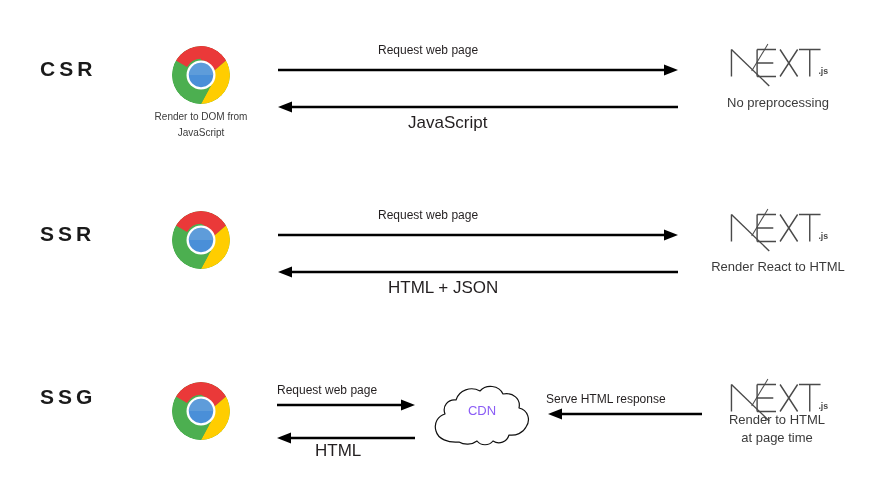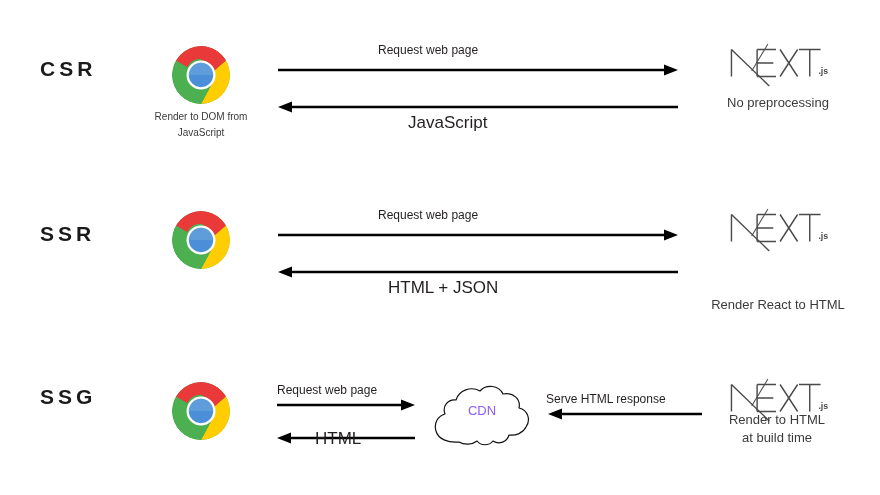--- a/index.html
+++ b/index.html
@@ -164,21 +164,21 @@
           <path d="M14 18 L70 72"></path>
           <path d="M52 18 L52 58 M52 18 L80 18 M52 38 L76 38 M52 58 L80 58"></path>
           <path d="M86 18 L112 58 M112 18 L86 58"></path>
           <path d="M114 18 L146 18 M130 18 L130 58"></path>
           <path d="M68 10 L44 50" stroke-width="1.5"></path>
         </g>
         <text x="150" y="54" font-family="'Liberation Sans',sans-serif" font-size="13" font-weight="bold" fill="#4a4a4a" text-anchor="middle">.js</text>
       </svg>
     </div>
 
-    <div class="caption" style="left:678px;top:79px;width:200px;font-size:13px;margin-top:38px;">Render React to HTML</div>
+    <div class="caption" style="left:678px;top:79px;width:200px;font-size:13px;">Render React to HTML</div>
 
     <div class="arrow-label" style="left:378px;top:28px;">Request web page</div>
 
     <div class="arrow" style="left:278px;top:48px;width:400px;">
       <svg width="400" height="14" viewBox="0 0 400 14">
         <line x1="0" y1="7" x2="392" y2="7" stroke="#000" stroke-width="2.6"></line>
         <path d="M400 7 L386 1.5 L386 12.5 Z" fill="#000"></path>
       </svg>
     </div>
 
@@ -218,21 +218,21 @@
       </svg>
     </div>
 
     <div class="arrow" style="left:277px;top:81px;width:138px;">
       <svg width="138" height="14" viewBox="0 0 138 14">
         <line x1="8" y1="7" x2="138" y2="7" stroke="#000" stroke-width="2.6"></line>
         <path d="M0 7 L14 1.5 L14 12.5 Z" fill="#000"></path>
       </svg>
     </div>
 
-    <div class="arrow-label big" style="left:315px;top:79px;">HTML</div>
+    <div class="arrow-label big" style="left:315px;top:91px;">HTML</div>
 
     <div class="cloud" style="left:430px;top:30px;">
       <svg viewBox="0 0 208 144" xmlns="http://www.w3.org/2000/svg">
         <path d="M58 124
                  C36 126 16 118 12 102
                  C7 86 16 72 30 68
                  C24 52 36 38 52 40
                  C58 20 82 12 100 22
                  C112 8 138 10 146 28
                  C166 24 182 38 178 56
@@ -263,16 +263,16 @@
           <path d="M52 18 L52 58 M52 18 L80 18 M52 38 L76 38 M52 58 L80 58"></path>
           <path d="M86 18 L112 58 M112 18 L86 58"></path>
           <path d="M114 18 L146 18 M130 18 L130 58"></path>
           <path d="M68 10 L44 50" stroke-width="1.5"></path>
         </g>
         <text x="150" y="54" font-family="'Liberation Sans',sans-serif" font-size="13" font-weight="bold" fill="#4a4a4a" text-anchor="middle">.js</text>
       </svg>
     </div>
 
     <div class="caption" style="left:692px;top:61px;width:170px;font-size:13px;line-height:18px;">Render to HTML
-at build time</div>
+at page time</div>
   </div>
 
 </div>
 
 </body></html>

